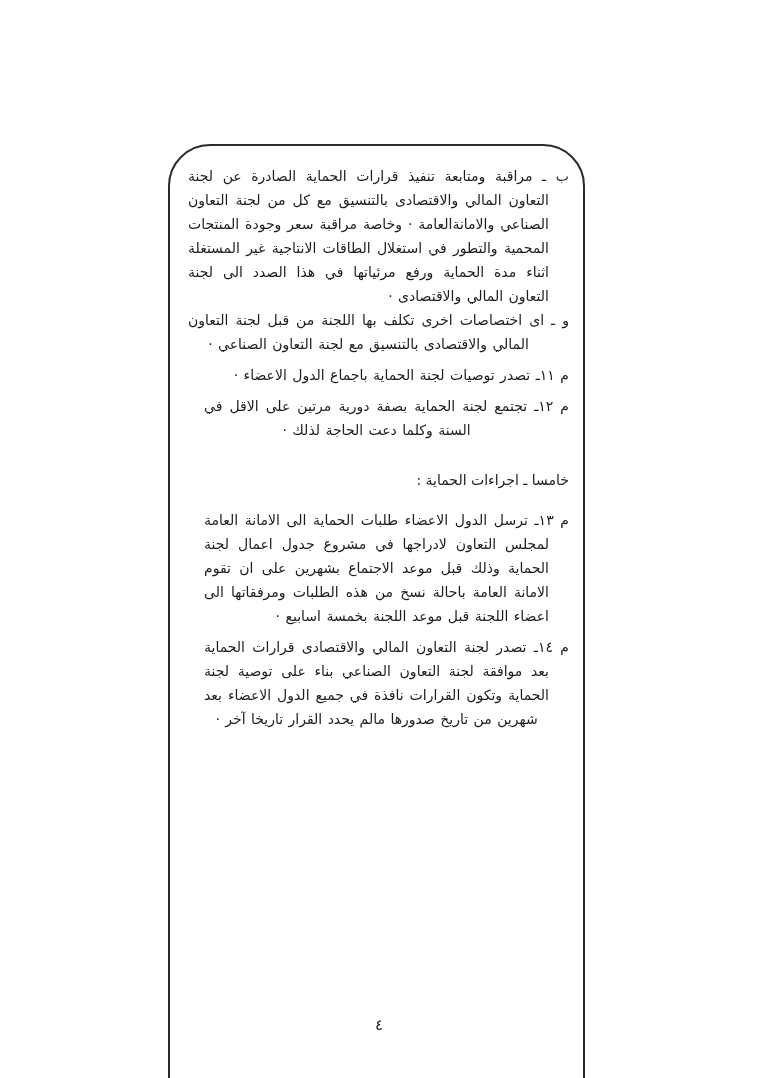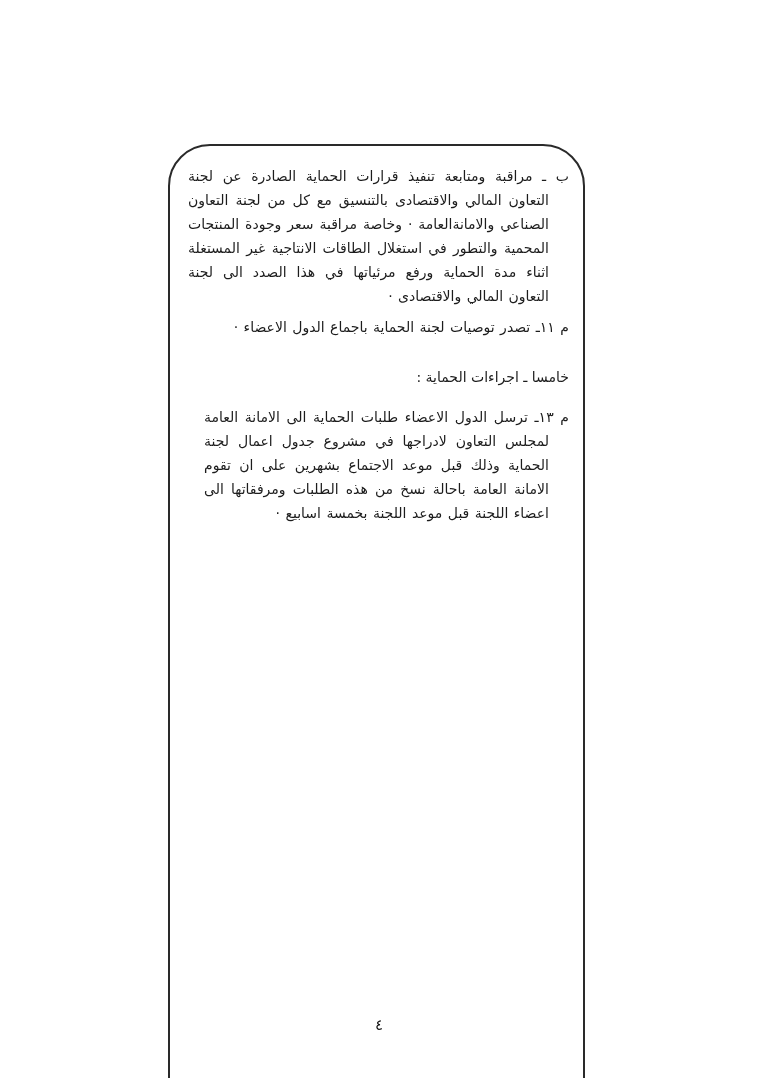--- a/index.html
+++ b/index.html
@@ -62,18 +62,21 @@
     line-height: 24px;
     color: #111111;
   }
 </style>
 </head>
 <body>
 
 <div class="page">
   <div class="frame">
       <div class="para item"><span class="marker">ب ـ</span> مراقبة ومتابعة تنفيذ قرارات الحماية الصادرة عن لجنة التعاون المالي والاقتصادى بالتنسيق مع كل من لجنة التعاون الصناعي والامانةالعامة · وخاصة مراقبة سعر وجودة المنتجات المحمية والتطور في استغلال الطاقات الانتاجية غير المستغلة اثناء مدة الحماية ورفع مرئياتها في هذا الصدد الى لجنة التعاون المالي والاقتصادى ·</div>
+      <div class="para item last-center"><span class="marker">و ـ</span> اى اختصاصات اخرى تكلف بها اللجنة من قبل لجنة التعاون المالي والاقتصادى بالتنسيق مع لجنة التعاون الصناعي ·</div>
       <div class="para article"><span class="marker">م ١١ـ</span> تصدر توصيات لجنة الحماية باجماع الدول الاعضاء ·</div>
+      <div class="para article last-center"><span class="marker">م ١٢ـ</span> تجتمع لجنة الحماية بصفة دورية مرتين على الاقل في السنة وكلما دعت الحاجة لذلك ·</div>
       <div class="heading">خامسا ـ اجراءات الحماية :</div>
       <div class="para article"><span class="marker">م ١٣ـ</span> ترسل الدول الاعضاء طلبات الحماية الى الامانة العامة لمجلس التعاون لادراجها في مشروع جدول اعمال لجنة الحماية وذلك قبل موعد الاجتماع بشهرين على ان تقوم الامانة العامة باحالة نسخ من هذه الطلبات ومرفقاتها الى اعضاء اللجنة قبل موعد اللجنة بخمسة اسابيع ·</div>
+      <div class="para article last-center"><span class="marker">م ١٤ـ</span> تصدر لجنة التعاون المالي والاقتصادى قرارات الحماية بعد موافقة لجنة التعاون الصناعي بناء على توصية لجنة الحماية وتكون القرارات نافذة في جميع الدول الاعضاء بعد شهرين من تاريخ صدورها مالم يحدد القرار تاريخا آخر ·</div>
     </div>
   <div class="page-number">٤</div>
 </div>
 
 </body></html>

